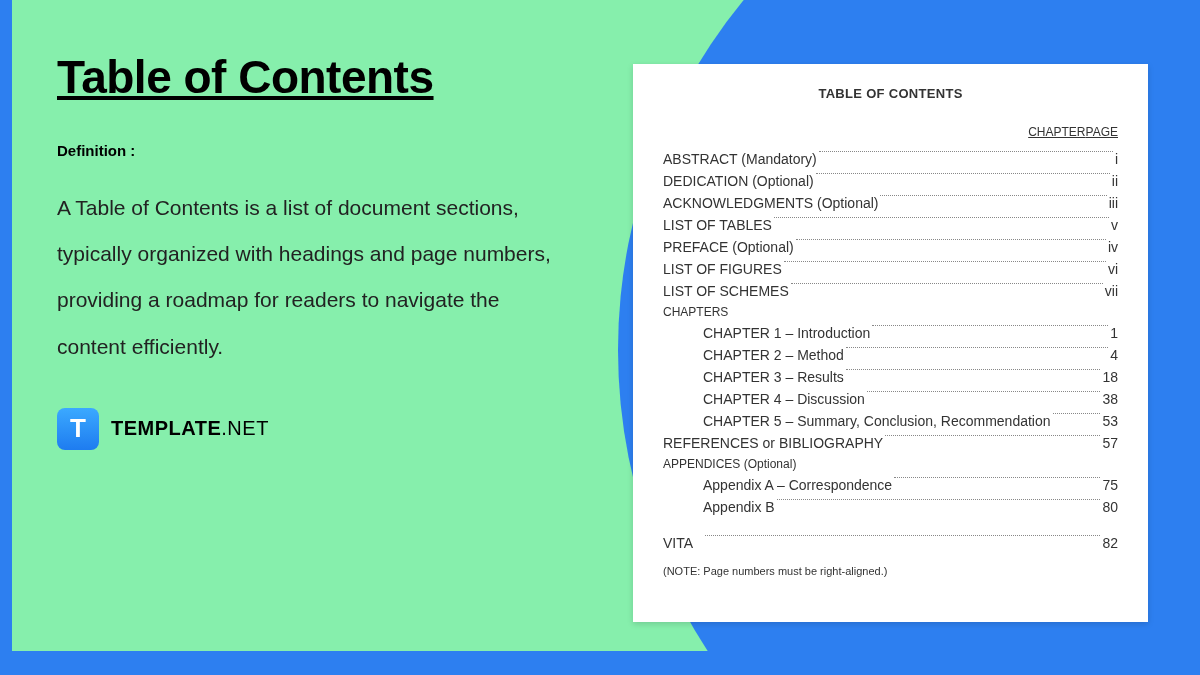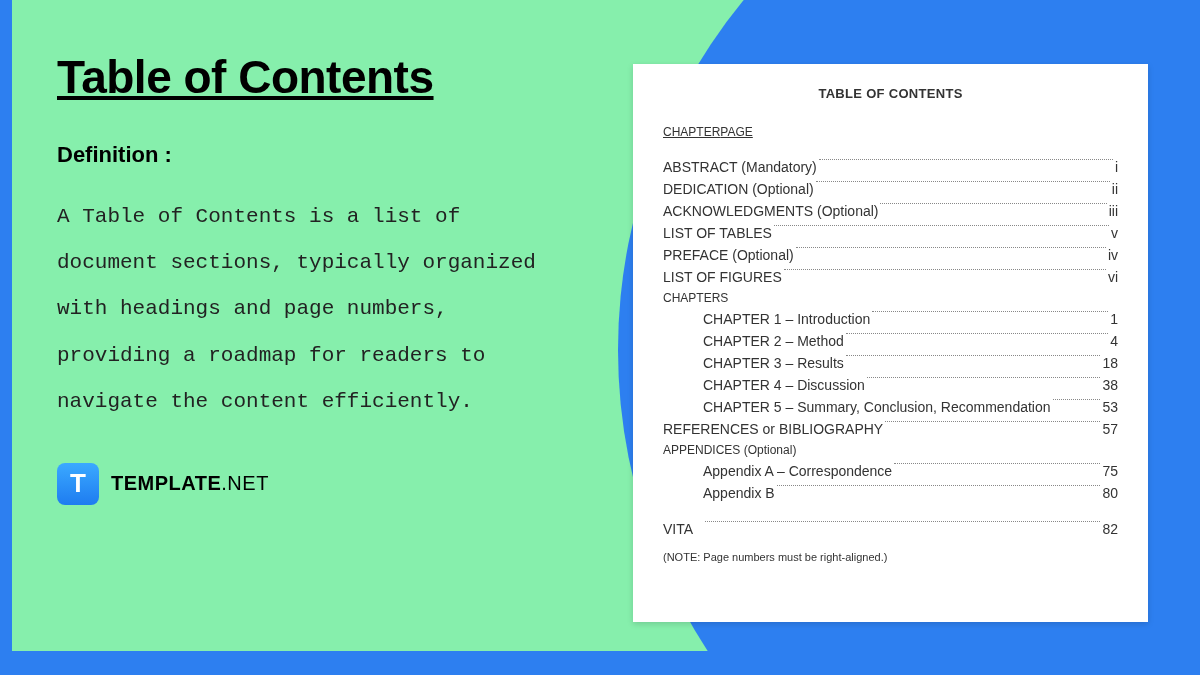--- a/index.html
+++ b/index.html
@@ -37,30 +37,29 @@
     z-index: 2;
   }
   .title {
     font-size: 46px;
     font-weight: 800;
     text-decoration: underline;
     letter-spacing: -0.5px;
     margin-bottom: 38px;
   }
   .def-label {
-    font-size: 22px;
+    font-size: 15px;
     font-weight: 700;
     margin-bottom: 26px;
   }
   .def-text {
     font-size: 21px;
     line-height: 2.2;
     color: #222;
     margin-bottom: 38px;
-    font-family: Liberation Mono, monospace;
   }
   .brand {
     display: flex;
     align-items: center;
     gap: 12px;
   }
   .brand-icon {
     width: 42px;
     height: 42px;
     background: linear-gradient(180deg, #3ba9ff 0%, #1e7cf0 100%);
@@ -94,22 +93,22 @@
   }
   .doc-title {
     text-align: center;
     font-weight: 700;
     font-size: 13px;
     margin-bottom: 24px;
     letter-spacing: 0.3px;
   }
   .doc-header {
     display: flex;
-    justify-content: flex-start;
-    margin-bottom: 20px;
+    justify-content: flex-end;
+    margin-bottom: 12px;
     font-size: 12px;
   }
   .doc-header span { text-decoration: underline; }
   .toc-line {
     display: flex;
     align-items: flex-start;
     margin-bottom: 6px;
     font-size: 14px;
   }
   .toc-line.indent { padding-left: 40px; }
@@ -179,20 +178,25 @@
         <div class="toc-line">
           <span class="toc-label">PREFACE (Optional)</span>
           <span class="toc-dots"></span>
           <span class="toc-page">iv</span>
         </div>
         <div class="toc-line">
           <span class="toc-label">LIST OF FIGURES</span>
           <span class="toc-dots"></span>
           <span class="toc-page">vi</span>
         </div>
+        <div class="toc-line">
+          <span class="toc-label">LIST OF SCHEMES</span>
+          <span class="toc-dots"></span>
+          <span class="toc-page">vii</span>
+        </div>
       </div>
     <div class="toc-section">CHAPTERS</div>
     <div id="toc-chapters">
         <div class="toc-line indent">
           <span class="toc-label">CHAPTER 1 – Introduction</span>
           <span class="toc-dots"></span>
           <span class="toc-page">1</span>
         </div>
         <div class="toc-line indent">
           <span class="toc-label">CHAPTER 2 – Method</span>

